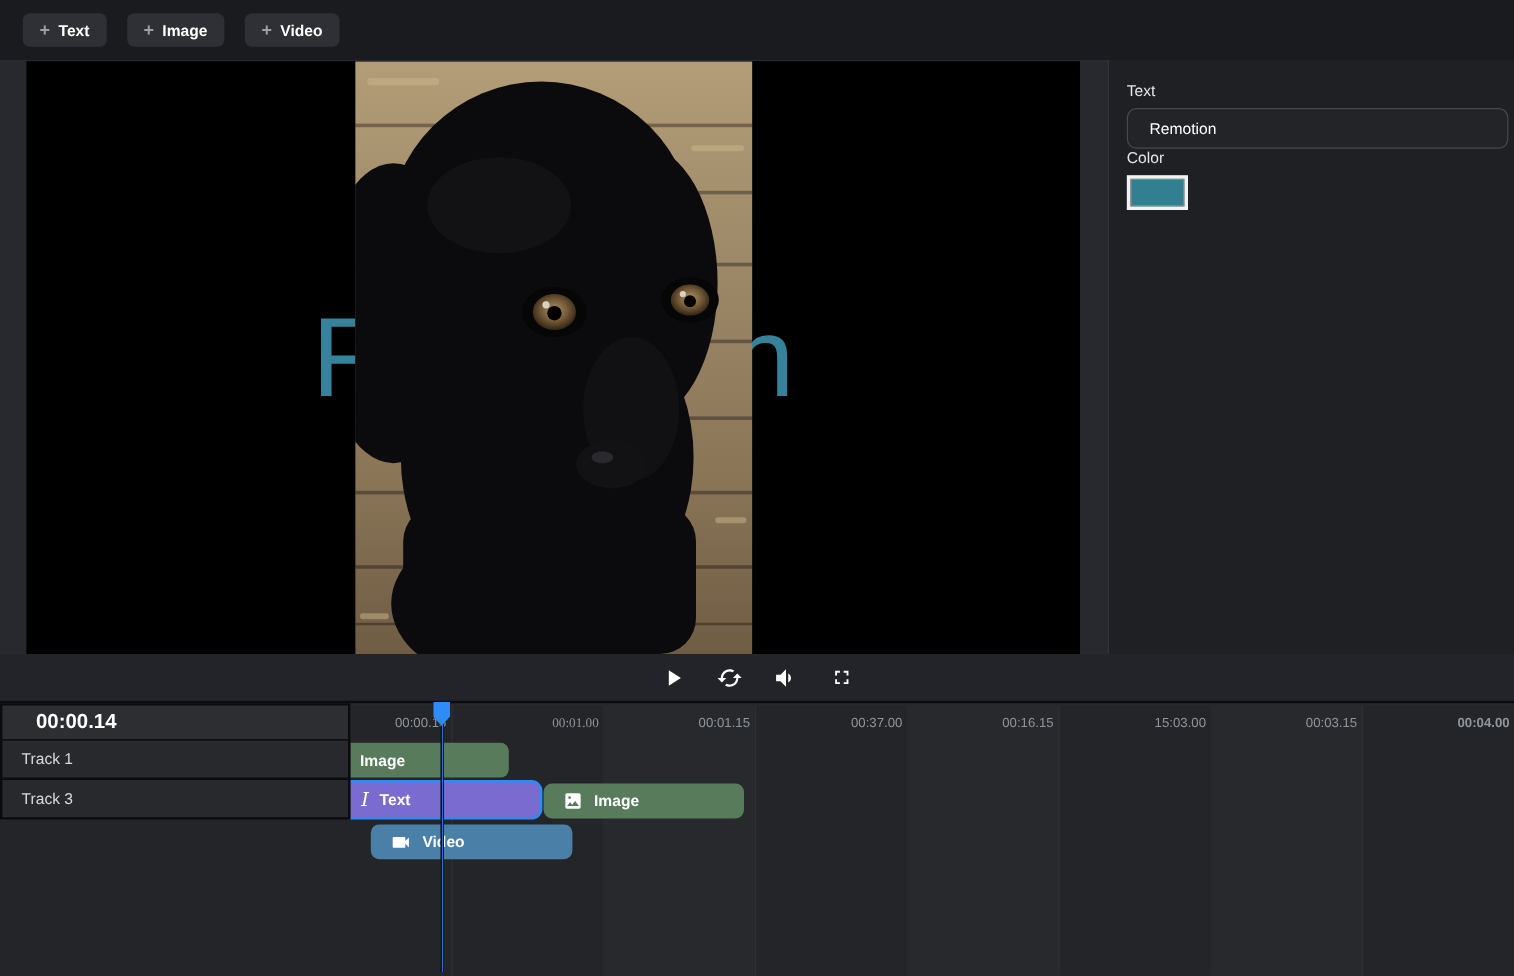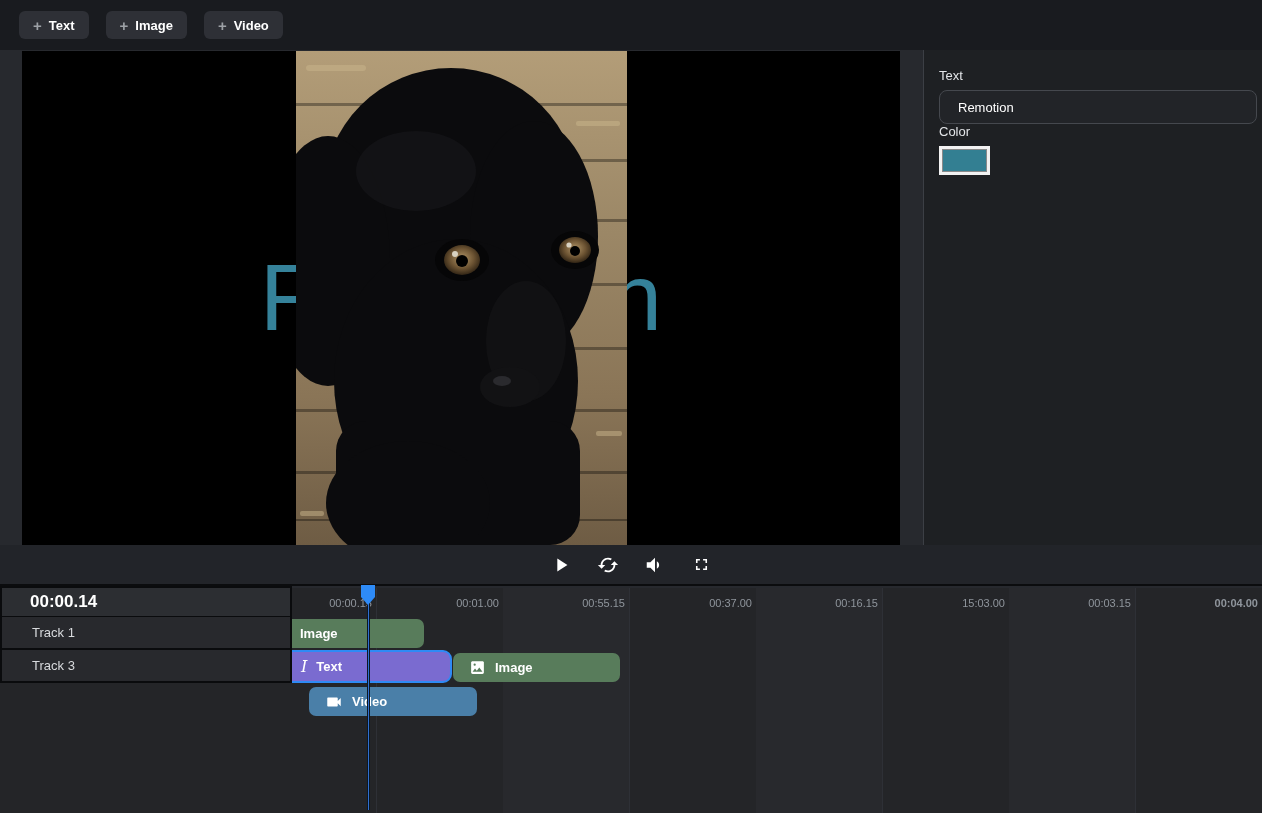--- a/index.html
+++ b/index.html
@@ -43,21 +43,21 @@
   .timeline { position:absolute; left:0; top:588px; width:1262px; height:225px; background:#242528; }
   .grid-tint { position:absolute; top:0; height:225px; background:#28292d; }
   .grid-line { position:absolute; top:0; width:1px; height:225px; background:#2e3036; }
   .ruler { position:absolute; left:0; top:0; width:1262px; height:29px; }
   .ruler-label { position:absolute; top:0; height:29px; display:flex; align-items:center;
     justify-content:flex-end; font-size:11px; color:#8f959c; cursor:default; }
   .left-col { position:absolute; left:0; top:-2px; width:292px; }
   .tc-cell { height:31px; background:#2c2e32; border:2px solid #0a0b0d; border-bottom-width:1px;
     display:flex; align-items:center; padding-left:28px; font-size:17px; font-weight:bold; color:#fff; }
   .track-cell { height:34px; background:#28292d; border:2px solid #0a0b0d; border-top-width:1px;
-    margin-top:-1px; display:flex; align-items:center; padding-left:30px; font-size:13px; color:#d8dadd; }
+    margin-top:-1px; display:flex; align-items:center; padding-left:16px; font-size:13px; color:#d8dadd; }
   .clip { position:absolute; height:29px; border-radius:7px; display:flex; align-items:center;
     gap:9px; padding-left:16px; color:#fff; font-size:13px; font-weight:bold; cursor:pointer; }
   .clip.selected { height:33px; border:2px solid #2f8af5; border-radius:9px; }
   .clip .clip-icon { display:flex; align-items:center; }
   .clip .ticon { font-family:"DejaVu Serif","Liberation Serif",serif; font-style:italic;
     font-weight:normal; font-size:16px; color:#fff; }
   .playhead-line { position:absolute; top:0; width:3px; height:222px;
     background:linear-gradient(90deg,#0c1722 0 1px,#2f6fd0 1px 2px,#0c1722 2px 3px); }
   .playhead-marker { position:absolute; top:-3px; width:14px; height:20px; background:#2e8bf7;
     clip-path:polygon(0 0,100% 0,100% 60%,50% 100%,0 60%); cursor:grab; }
@@ -198,22 +198,22 @@
       <div class="grid-line" style="left: 629px;"></div>
       <div class="grid-line" style="left: 756px;"></div>
       <div class="grid-tint" style="left: 756px; width: 126px;"></div>
       <div class="grid-line" style="left: 882px;"></div>
       <div class="grid-line" style="left: 1009px;"></div>
       <div class="grid-tint" style="left: 1009px; width: 126px;"></div>
       <div class="grid-line" style="left: 1135px;"></div>
     </div>
   <div class="ruler" id="ruler">
       <div class="ruler-label" style="left: 292px; width: 80px;">00:00.15</div>
-      <div class="ruler-label" style="left: 419px; width: 80px;">00:01.00</div>
-      <div class="ruler-label" style="left: 545px; width: 80px;">00:55.15</div>
+      <div class="ruler-label" style="left: 419px; width: 80px; font-family: Liberation Serif, serif;">00:01.00</div>
+      <div class="ruler-label" style="left: 545px; width: 80px;">00:01.15</div>
       <div class="ruler-label" style="left: 672px; width: 80px;">00:37.00</div>
       <div class="ruler-label" style="left: 798px; width: 80px;">00:16.15</div>
       <div class="ruler-label" style="left: 925px; width: 80px;">15:03.00</div>
       <div class="ruler-label" style="left: 1051px; width: 80px;">00:03.15</div>
       <div class="ruler-label" style="left: 1178px; width: 80px; font-weight: bold;">00:04.00</div>
     </div>
   <div id="clips">
       <div class="clip" style="left: 258px; width: 166px; top: 31px; background: rgb(88, 124, 91);">
         <span class="clip-icon">
           <svg width="17" height="17" viewBox="0 0 24 24">

